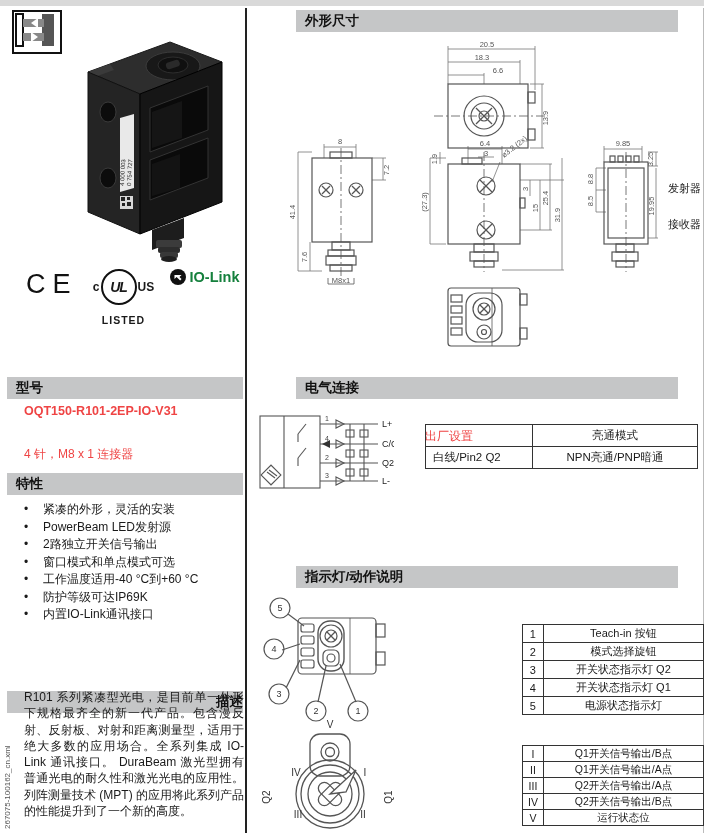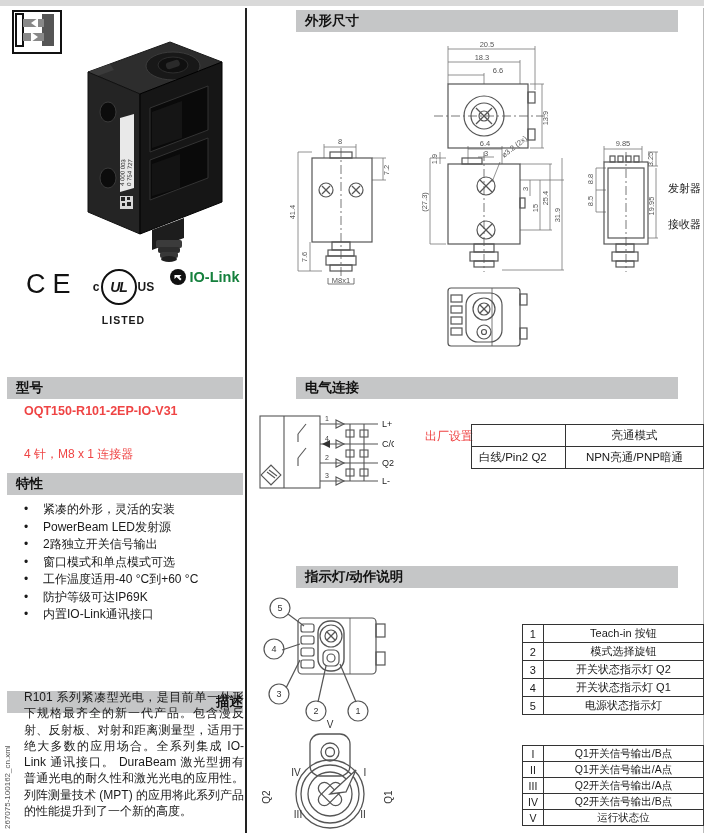--- a/index.html
+++ b/index.html
@@ -28,21 +28,21 @@
   .ce{font-size:27px;letter-spacing:7px;font-weight:500;color:#111;}
   .ul{display:flex;flex-direction:column;align-items:center;width:64px;}
   .ul-row{display:flex;align-items:center;}
   .ul-c,.ul-us{font-size:12px;font-weight:bold;}
   .ul-circle{width:32px;height:32px;border:2.5px solid #111;border-radius:50%;display:flex;align-items:center;justify-content:center;margin:0 1px;}
   .ul-circle span{font-size:14px;font-weight:800;font-style:italic;letter-spacing:-1px;}
   .ul-listed{font-size:10.5px;font-weight:800;letter-spacing:1px;margin-top:9px;}
   .iolink{display:flex;align-items:center;gap:4px;}
   .iolink .lbl{font-size:14.5px;font-weight:bold;color:#15803d;}
   table{border-collapse:collapse;}
-  .ftable{position:absolute;left:425px;top:424px;margin-left:46px;}
+  .ftable{position:absolute;left:425px;top:424px;}
   .ftable td,.ftable th{border:1px solid #333;font-size:11.5px;font-weight:normal;height:21px;padding:0 7px;}
   .ftable .c1{width:92px;text-align:left;}
   .ftable .c2{width:150px;text-align:center;}
   .factory-title{left:425px;top:428px;font-size:12px;}
   .itable{position:absolute;left:522px;}
   .itable td{border:1px solid #333;font-size:11px;padding:0 5px;}
   .itable .n{width:14px;text-align:center;padding:0 3px;}
   .itable .t{width:152px;text-align:center;}
   .t1 td{height:17px;}
   .t2 td{height:15px;font-size:10.5px;}

